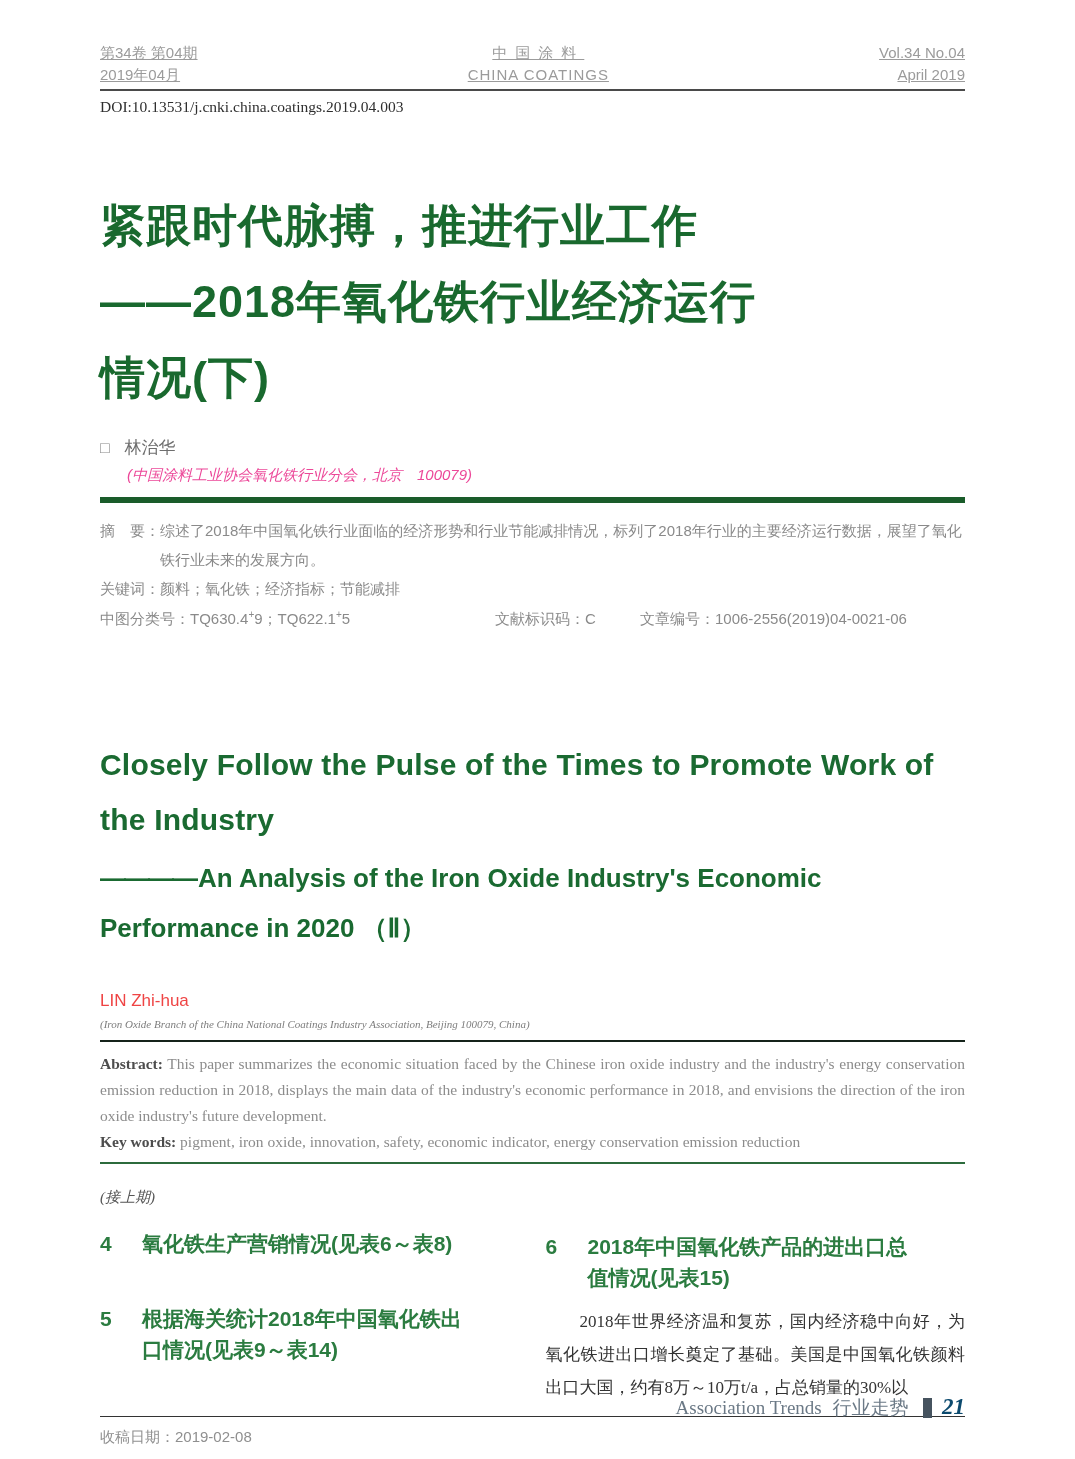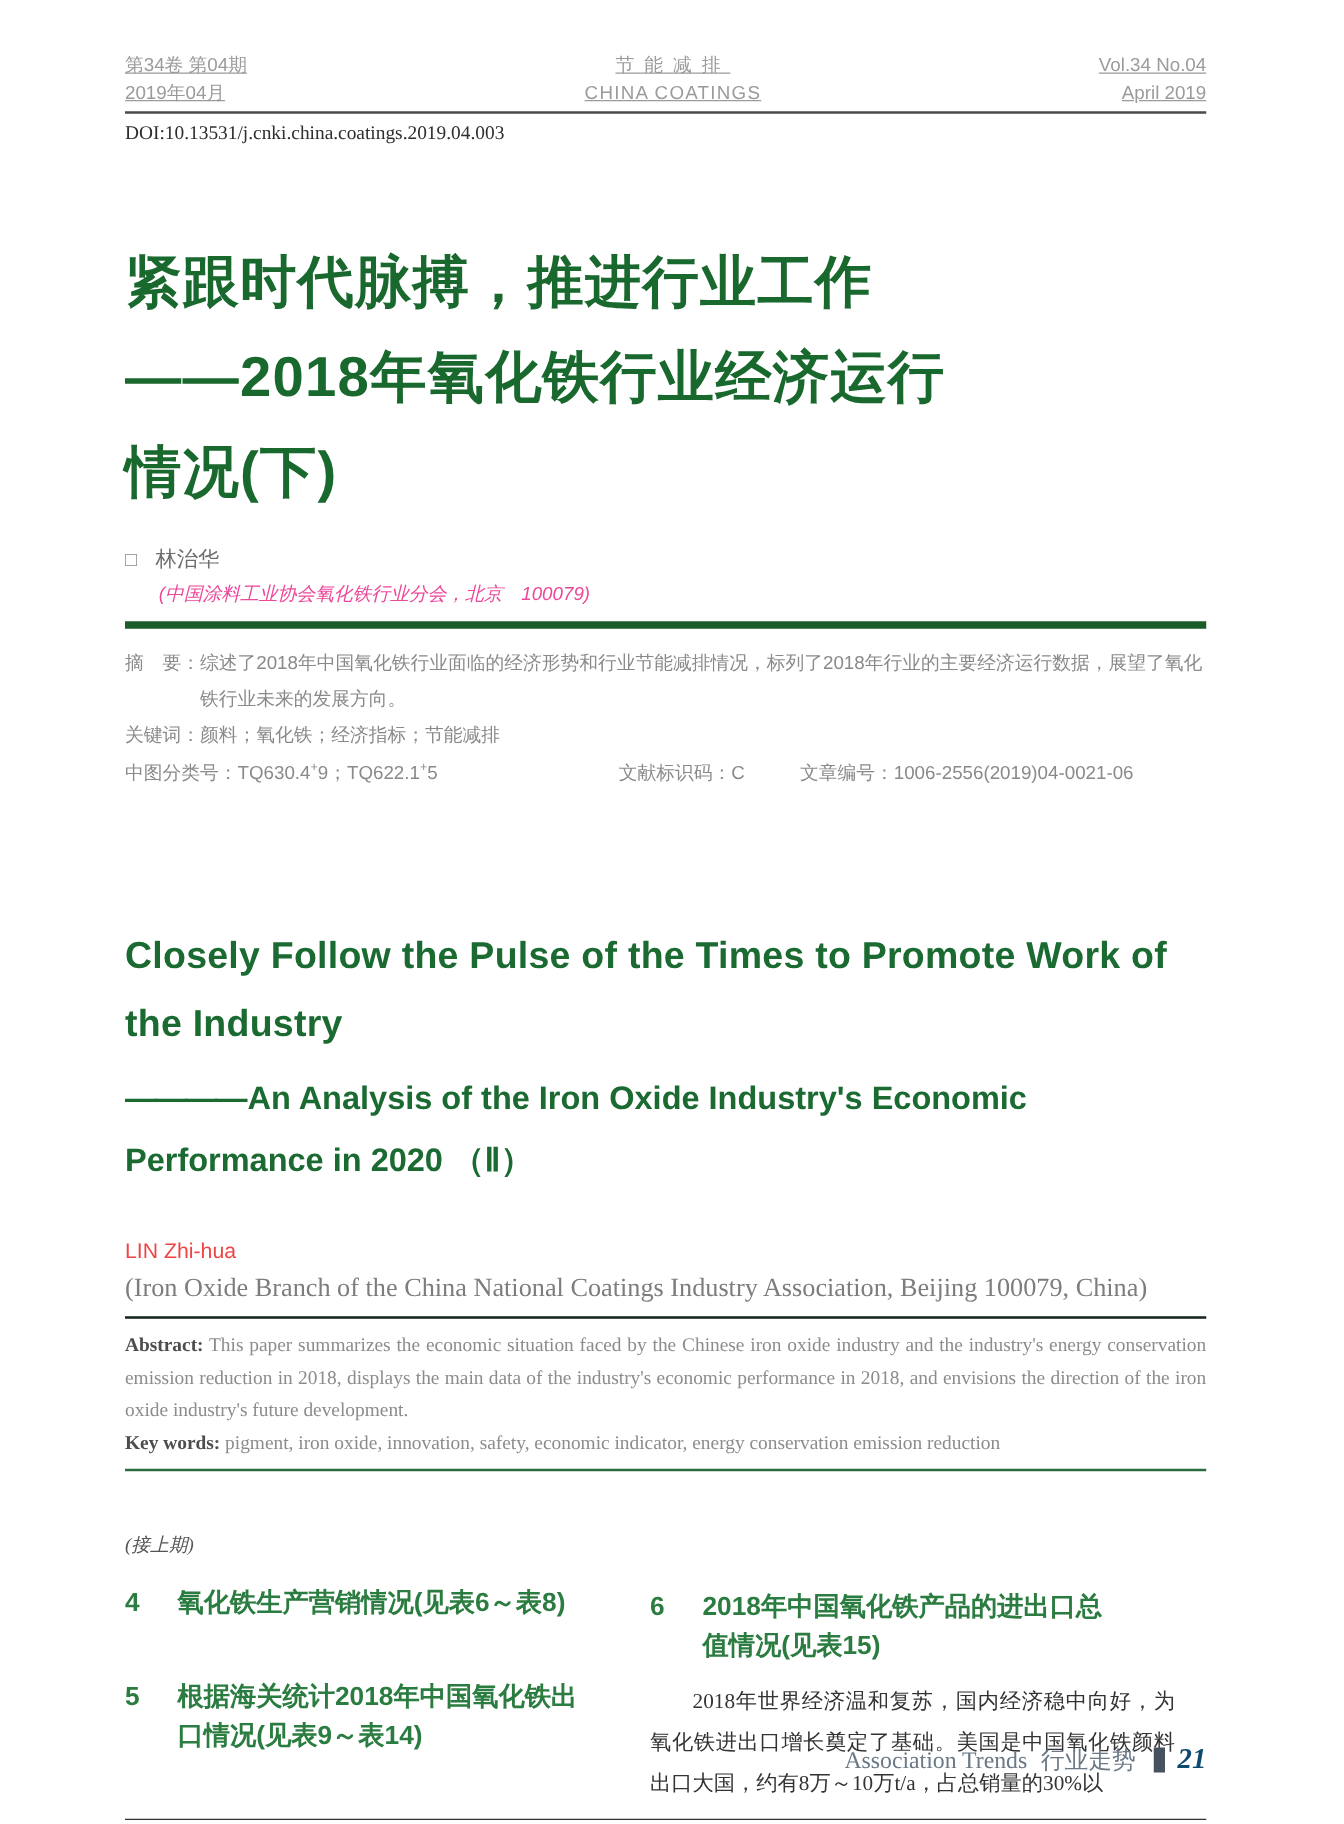--- a/index.html
+++ b/index.html
@@ -31,28 +31,28 @@
   .clc-row { position:relative; margin-top:1px; height:29px; }
   .clc-row .doc-code { position:absolute; left:395px; top:0; }
   .clc-row .article-id { position:absolute; left:540px; top:0;text-align:center; }
   sup { font-size:10px; vertical-align:super; line-height:0; }
   
   .title-en { color:#1a6a31; font-weight:bold; margin-top:104px; }
   .title-en .main { font-size:30px; line-height:55px; letter-spacing:0.2px; }
   .title-en .sub { font-size:26px; line-height:50px; margin-top:6px; }
   .title-en .dash { letter-spacing:-2px; margin-right:2px; }
   .author-en { margin-top:38px; color:#ef4444; font-size:17px; }
-  .affil-en { margin-top:7px; color:#7d7d7d; font-size:21px; font-family:"Liberation Serif", serif; }
+  .affil-en { margin-top:7px; color:#7d7d7d; font-size:11px; font-style:italic; font-family:"Liberation Serif", serif; }
   .dark-rule { border-top:2px solid #15231a; margin-top:10px; }
   
   .abs-en { margin-top:9px; font-family:"Liberation Serif", serif; color:#8c8c8c; font-size:15.5px; line-height:26px; text-align:justify; }
   .abs-en b { color:#4d4d4d; }
   .green-rule { border-top:2px solid #2c6b3c; margin-top:7px; }
   
-  .columns { display:flex; margin-top:50px; }
+  .columns { display:flex; gap:26px; margin-top:24px; }
   .col { width:420px; }
   .col-right { padding-top:43px; }
   .continued { font-family:"Liberation Serif", serif; font-style:italic; color:#555; font-size:15px; }
   .sec { display:flex; color:#2b7c40; font-weight:bold; font-size:21px; line-height:31px; }
   .sec .num { width:42px; flex:none; }
   .sec .sec-title { max-width:340px; }
   .sec-4 { margin-top:21px; }
   .sec-5 { margin-top:44px; }
   .body-para { font-family:"Liberation Serif", serif; color:#333; font-size:17px; line-height:33px; text-indent:2em; margin-top:12px; text-align:justify; }
   
@@ -68,21 +68,21 @@
 <body>
 
 <div class="page">
 
   <header class="hdr">
     <div class="l">
       <div>第34卷 第04期</div>
       <div>2019年04月</div>
     </div>
     <div class="c">
-      <div class="cn">节能减排</div>
+      <div class="cn">中国涂料</div>
       <div>CHINA COATINGS</div>
     </div>
     <div class="r">
       <div>Vol.34 No.04</div>
       <div>April 2019</div>
     </div>
   </header>
   <div class="hdr-rule"></div>
   <div class="doi">DOI:10.13531/j.cnki.china.coatings.2019.04.003</div>
 

